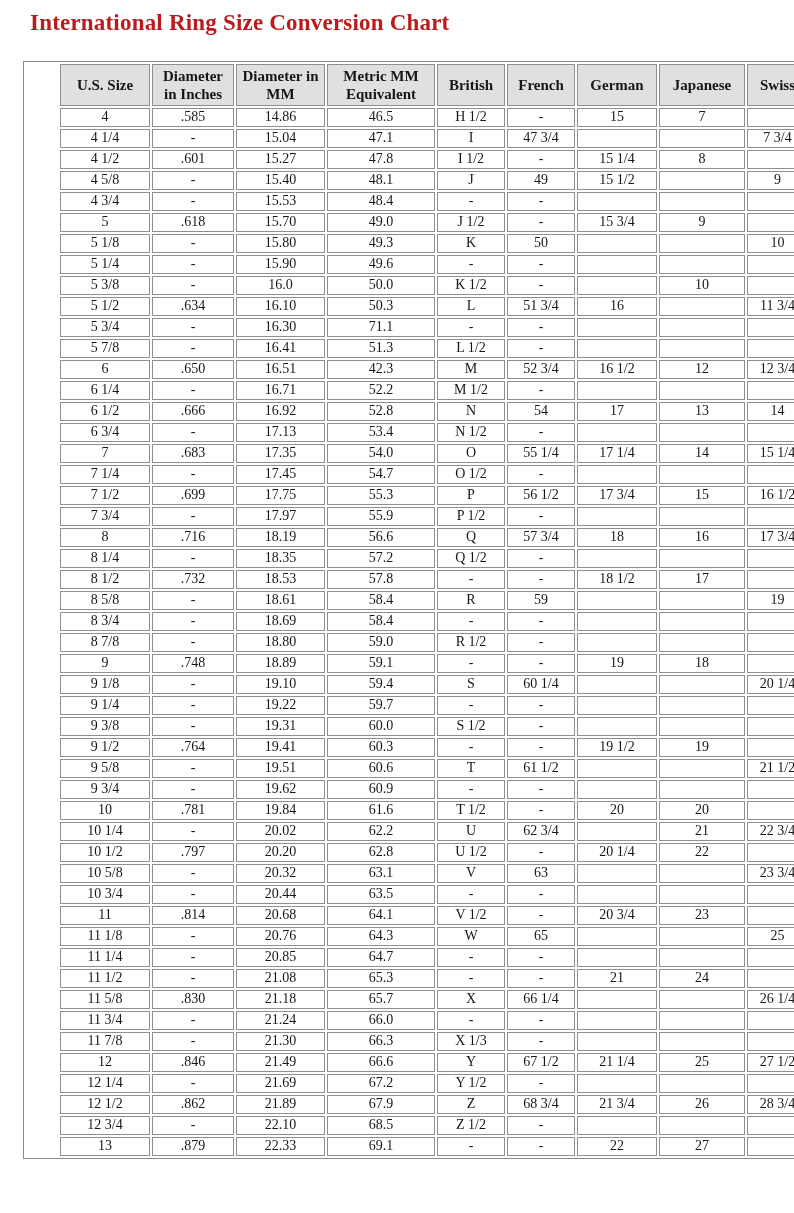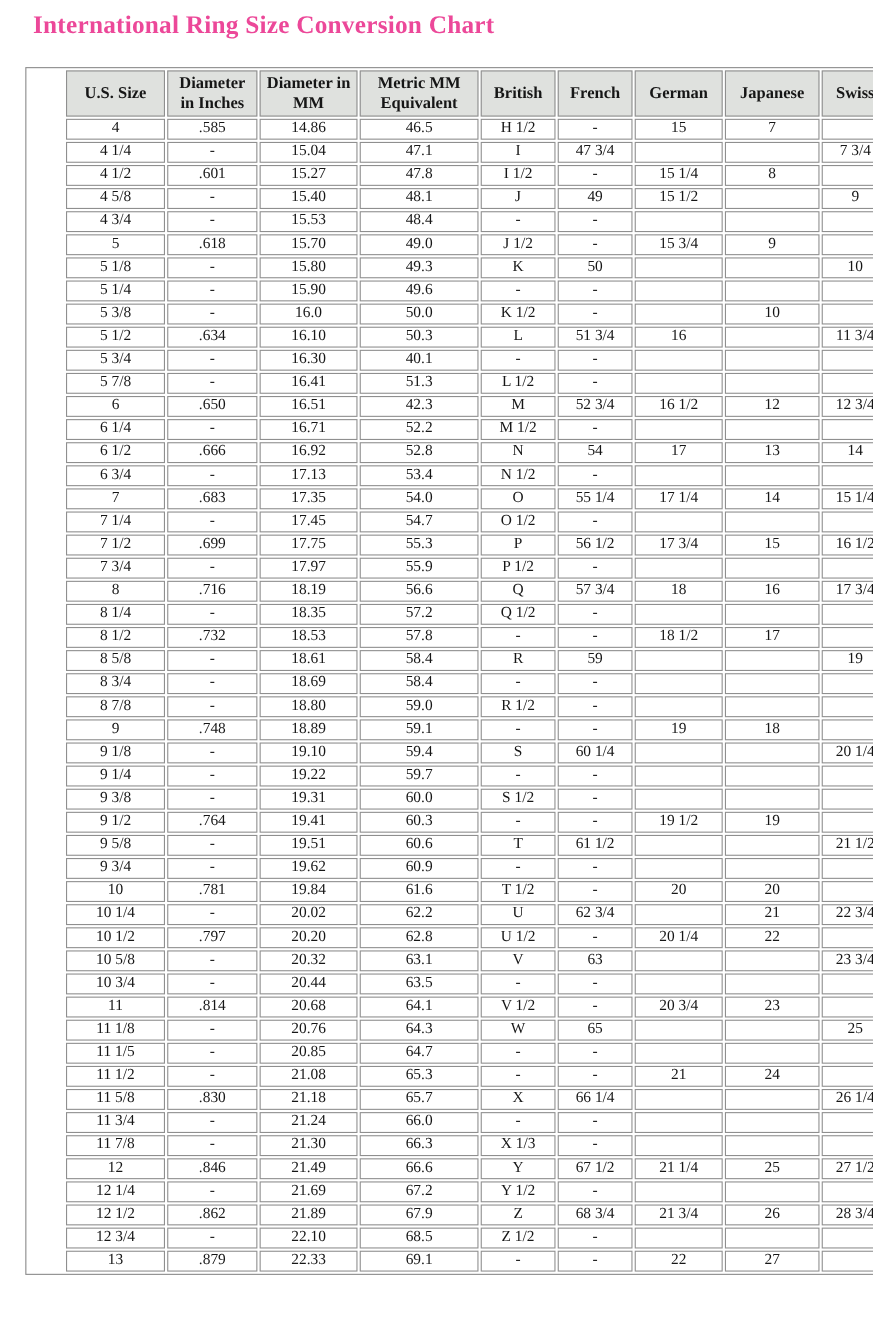--- a/index.html
+++ b/index.html
@@ -11,21 +11,21 @@
   .page {
     width: 794px;
     height: 1213px;
     background: #ffffff;
     overflow: hidden;
   }
   .title {
     margin: 10px 0 0 30px;
     font-size: 23px;
     font-weight: bold;
-    color: #ec4899;
+    color: #b91c1c;
     letter-spacing: 0.2px;
   }
   table.ringsize {
     margin: 25px 0 0 23px;
     width: 748px;
     table-layout: fixed;
     border-collapse: separate;
     border-spacing: 2px;
     border: 1px solid #8a8a8a;
     background: #ffffff;
@@ -203,21 +203,21 @@
           <td>L</td>
           <td>51 3/4</td>
           <td>16</td>
           <td></td>
           <td>11 3/4</td>
         </tr>
         <tr>
           <td>5 3/4</td>
           <td>-</td>
           <td>16.30</td>
-          <td>40.1</td>
+          <td>71.1</td>
           <td>-</td>
           <td>-</td>
           <td></td>
           <td></td>
           <td></td>
         </tr>
         <tr>
           <td>5 7/8</td>
           <td>-</td>
           <td>16.41</td>
@@ -530,21 +530,21 @@
           <td>-</td>
           <td>20.76</td>
           <td>64.3</td>
           <td>W</td>
           <td>65</td>
           <td></td>
           <td></td>
           <td>25</td>
         </tr>
         <tr>
-          <td>11 1/5</td>
+          <td>11 1/4</td>
           <td>-</td>
           <td>20.85</td>
           <td>64.7</td>
           <td>-</td>
           <td>-</td>
           <td></td>
           <td></td>
           <td></td>
         </tr>
         <tr>

